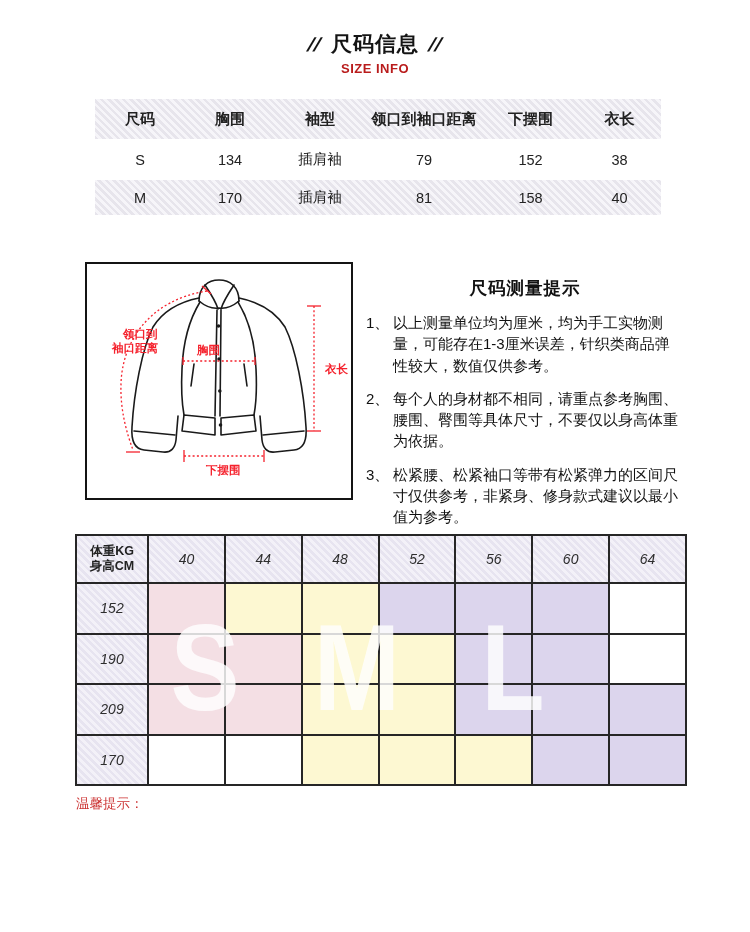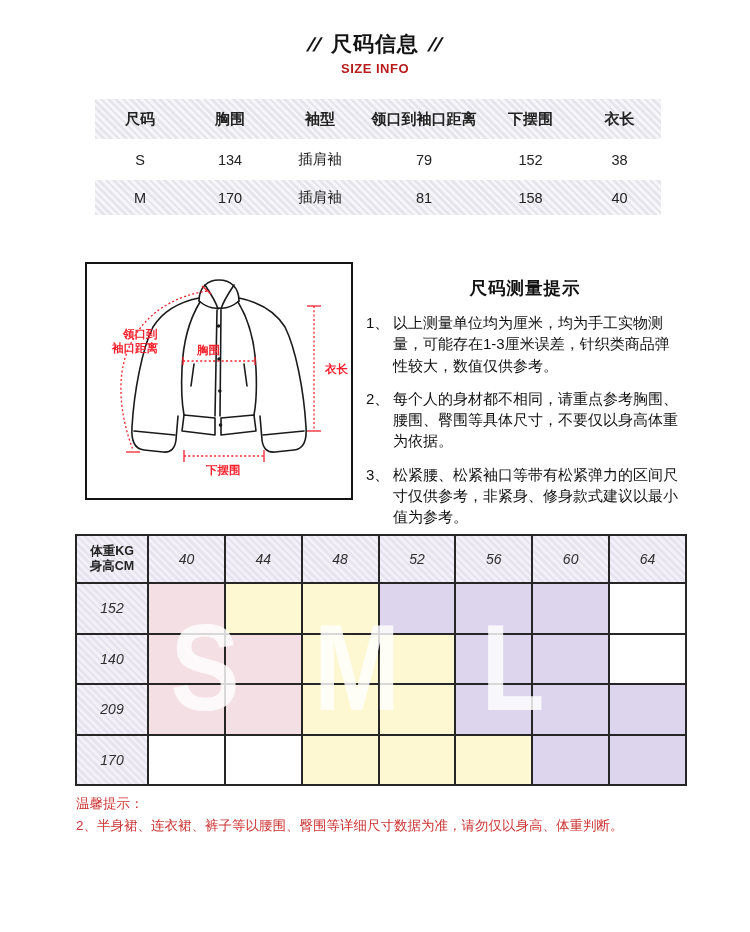--- a/index.html
+++ b/index.html
@@ -218,21 +218,21 @@
             <th class="hatch-lav num">152</th>
             <td style="background: rgb(244, 223, 228);"></td>
             <td style="background: rgb(253, 248, 210);"></td>
             <td style="background: rgb(253, 248, 210);"></td>
             <td style="background: rgb(220, 213, 237);"></td>
             <td style="background: rgb(220, 213, 237);"></td>
             <td style="background: rgb(220, 213, 237);"></td>
             <td style="background: rgb(255, 255, 255);"></td>
           </tr>
           <tr>
-            <th class="hatch-lav num">140</th>
+            <th class="hatch-lav num">190</th>
             <td style="background: rgb(244, 223, 228);"></td>
             <td style="background: rgb(244, 223, 228);"></td>
             <td style="background: rgb(253, 248, 210);"></td>
             <td style="background: rgb(253, 248, 210);"></td>
             <td style="background: rgb(220, 213, 237);"></td>
             <td style="background: rgb(220, 213, 237);"></td>
             <td style="background: rgb(255, 255, 255);"></td>
           </tr>
           <tr>
             <th class="hatch-lav num">209</th>
@@ -259,17 +259,16 @@
     <div id="overlay-letters">
         <span class="overlay-letter" style="left: 21.3%;">S</span>
         <span class="overlay-letter" style="left: 46%;">M</span>
         <span class="overlay-letter" style="left: 71.5%;">L</span>
       </div>
   </div>
 
   <div class="warm-tips" style="color: rgb(204, 51, 51);">
     <div class="wt-line">温馨提示：</div>
     <div id="warm-lines">
-        <div class="wt-line">2、半身裙、连衣裙、裤子等以腰围、臀围等详细尺寸数据为准，请勿仅以身高、体重判断。</div>
       </div>
   </div>
 
 </div>
 
 </body></html>

